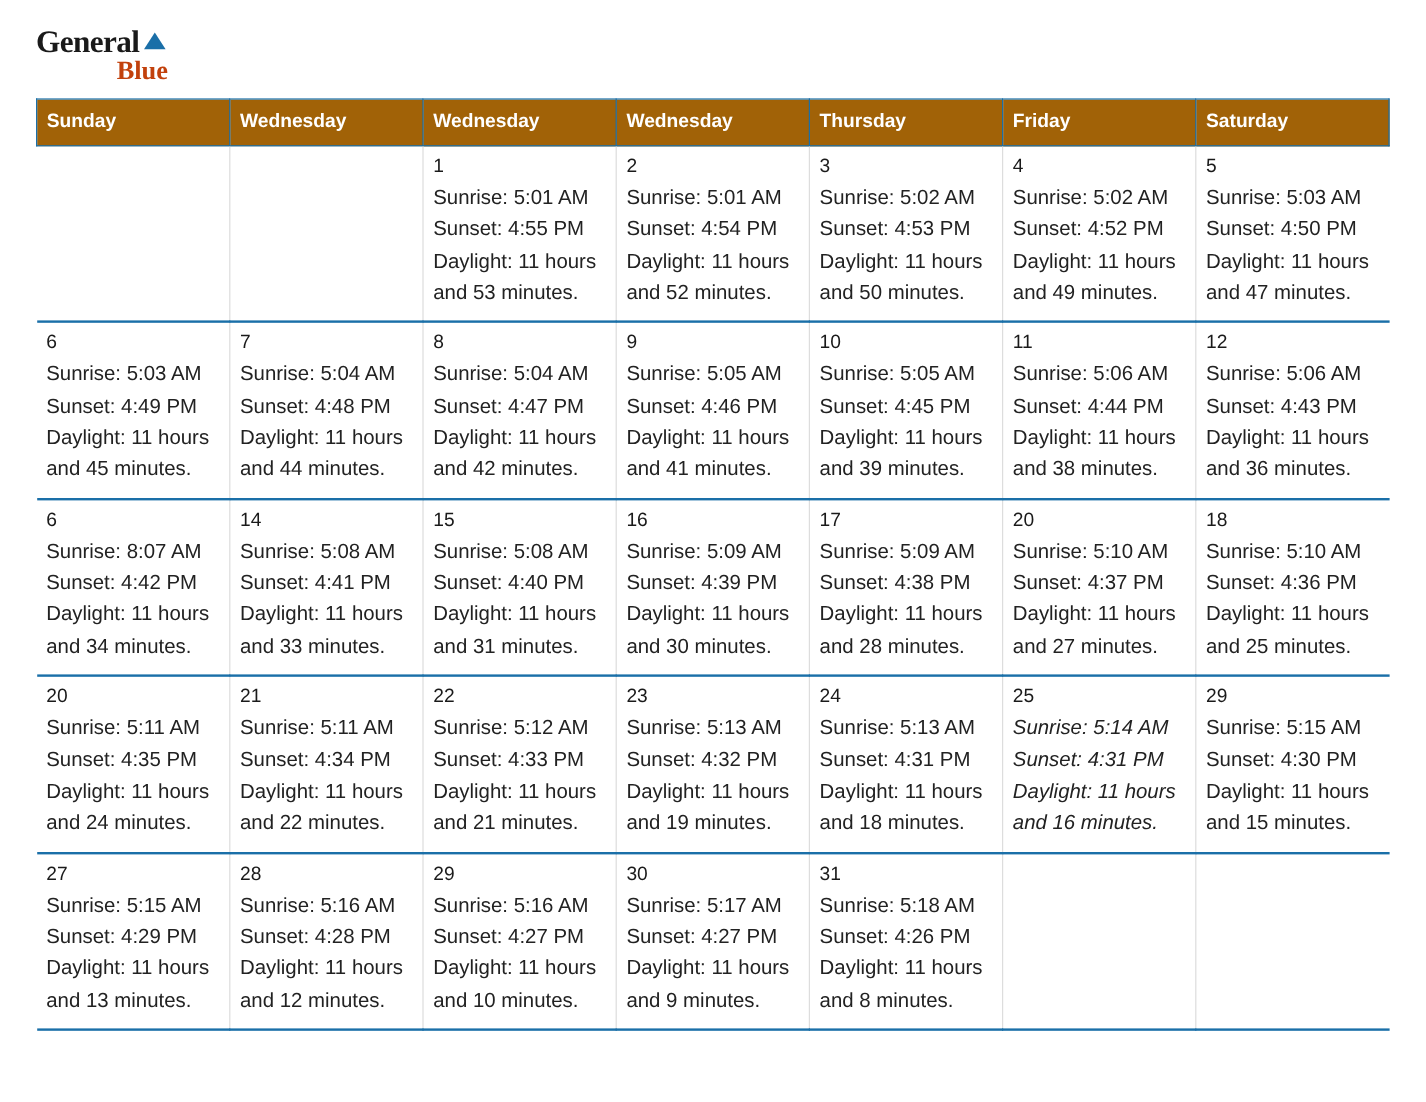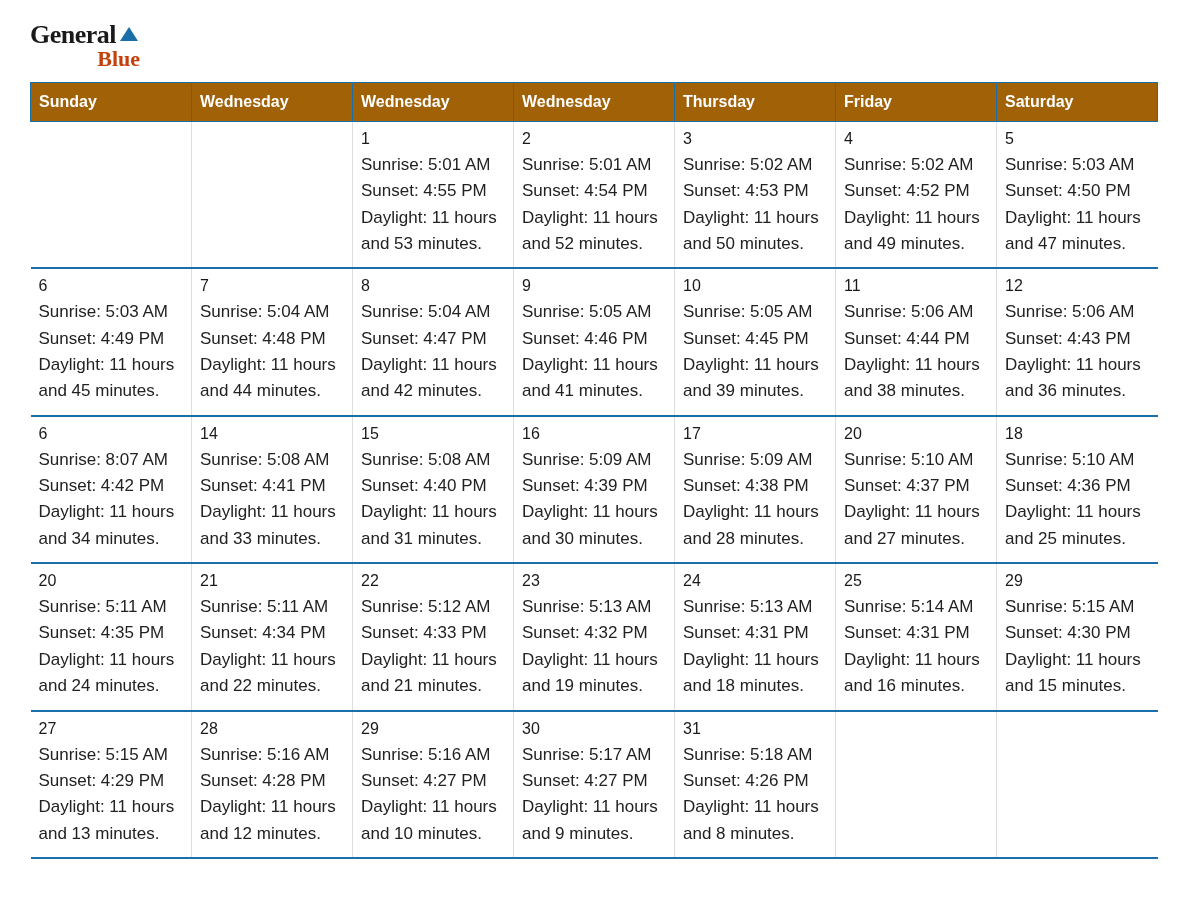--- a/index.html
+++ b/index.html
@@ -298,21 +298,21 @@
         </td>
         <td>
           <span class="day-num">24</span>
           <div class="day-info" style="white-space: pre-line;">Sunrise: 5:13 AM
 Sunset: 4:31 PM
 Daylight: 11 hours
 and 18 minutes.</div>
         </td>
         <td>
           <span class="day-num">25</span>
-          <div class="day-info" style="white-space: pre-line;">Sunrise: 5:14 AM
+          <div class="day-info" style="white-space: pre-line; font-style: italic;">Sunrise: 5:14 AM
 Sunset: 4:31 PM
 Daylight: 11 hours
 and 16 minutes.</div>
         </td>
         <td>
           <span class="day-num">29</span>
           <div class="day-info" style="white-space: pre-line;">Sunrise: 5:15 AM
 Sunset: 4:30 PM
 Daylight: 11 hours
 and 15 minutes.</div>

